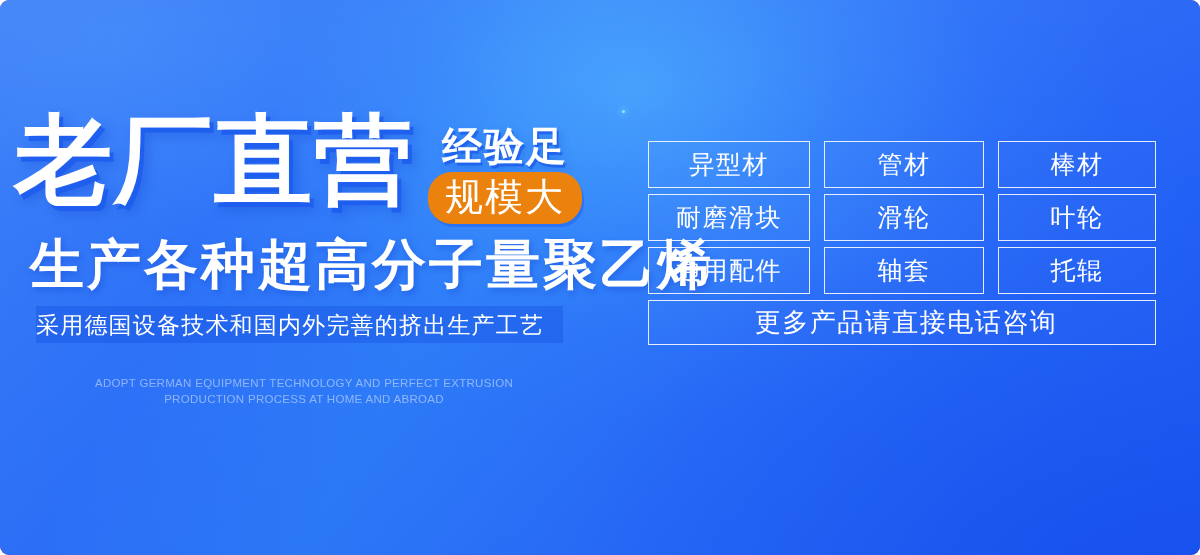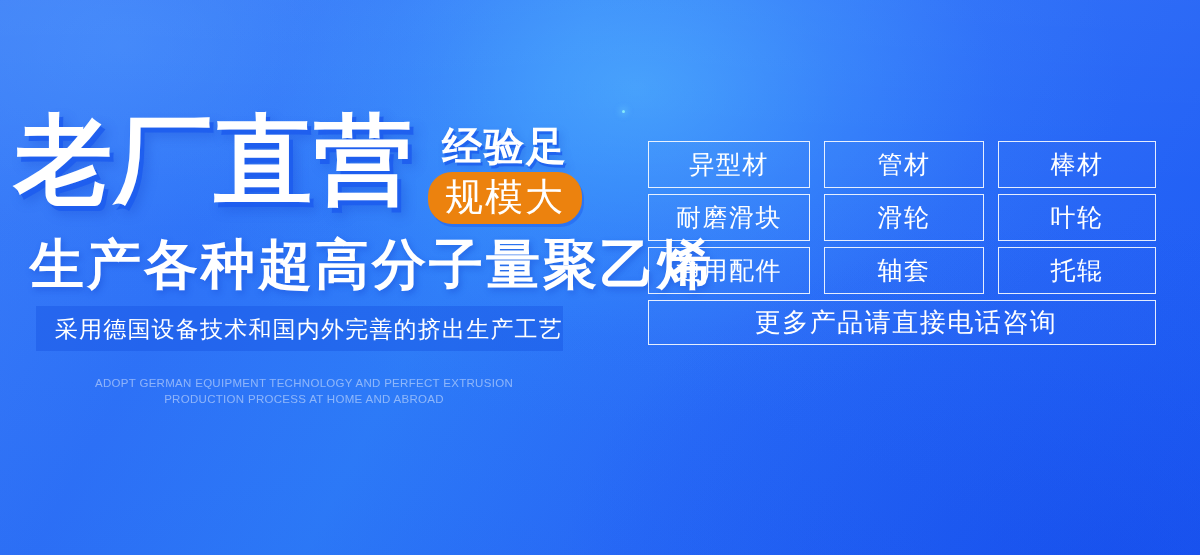--- a/index.html
+++ b/index.html
@@ -3,20 +3,21 @@
 <meta charset="utf-8">
 <style>
   * { margin:0; padding:0; box-sizing:border-box; }
   html, body {
     width:1200px; height:555px; overflow:hidden;
     font-family:"Liberation Sans","DejaVu Sans",sans-serif;
   }
   #banner {
     position:relative; width:1200px; height:555px; overflow:hidden;
     background:#ec4899;
+    border-radius:9px;
   }
   
   .bg-base {
     position:absolute; inset:0;
     background:linear-gradient(118deg,#3b7df8 0%,#2f74f8 22%,#2f7ef9 40%,#2a6df8 62%,#1f5bf4 100%);
   }
   .bg-glow {
     position:absolute; inset:0;
     background:radial-gradient(ellipse 620px 430px at 53% 16%,
                 rgba(86,190,255,0.55) 0%,
@@ -80,23 +81,23 @@
   }
 
   .subhead {
     position:absolute; left:30px; top:234px;
     font-size:54px; line-height:60px; font-weight:bold; color:#ffffff;
     letter-spacing:3px; white-space:nowrap;
     text-shadow:2px 3px 6px rgba(20,70,210,0.45);
   }
 
   .tagline-bar {
-    position:absolute; left:36px; top:306px; width:527px; height:45px;
+    position:absolute; left:36px; top:306px; width:527px; height:37px;
     background:rgba(24,86,226,0.46);
-    display:flex; align-items:center; justify-content:flex-end;
+    display:flex; align-items:center; justify-content:flex-start;
   }
   .tagline-text {
     font-size:23px; line-height:28px; color:#ffffff; letter-spacing:1.2px;
     white-space:nowrap;
   }
 
   .en-lines {
     position:absolute; left:0; top:375px; width:608px;
     text-align:center;
     font-size:11.5px; line-height:16px; letter-spacing:0.3px;

